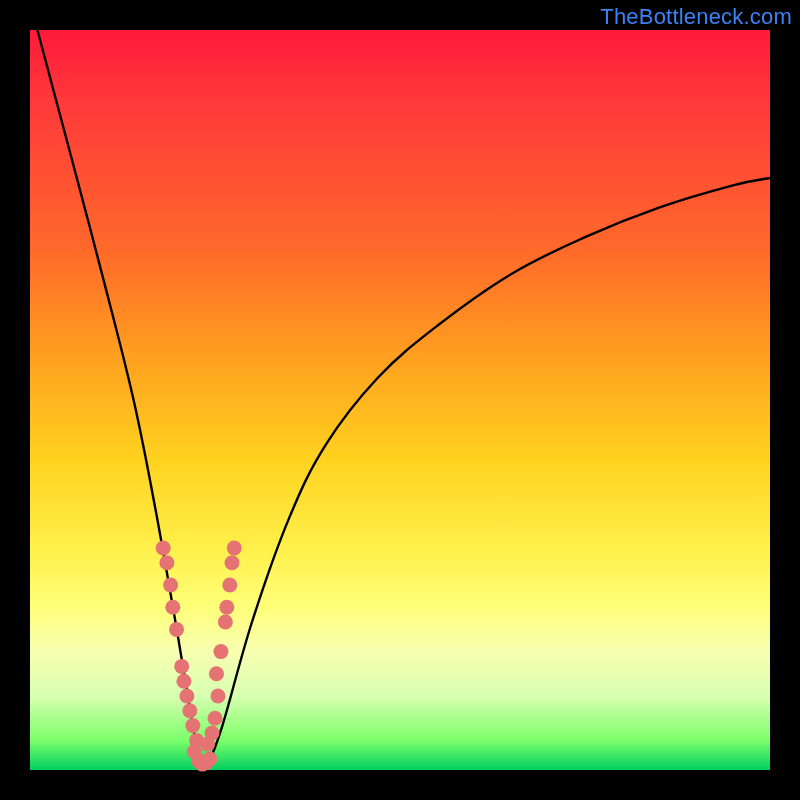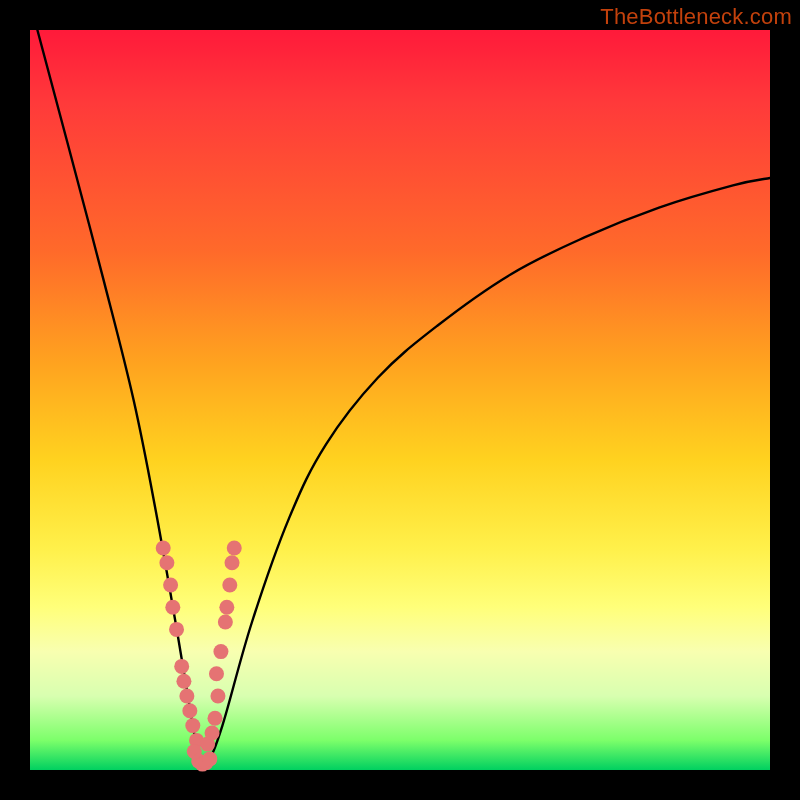--- a/index.html
+++ b/index.html
@@ -37,21 +37,21 @@
       #f8ffb0 84%,
       #d8ffb0 90%,
       #7cff6a 96%,
       #00d060 100%
     );
   }
   .watermark {
     position: absolute;
     top: 4px;
     right: 8px;
-    color: #c2410c;
+    color: #3b82f6;
     font-size: 22px;
     font-weight: 500;
     letter-spacing: 0.2px;
     user-select: none;
   }
   svg.curves {
     position: absolute;
     left: 0;
     top: 0;
     width: 740px;

